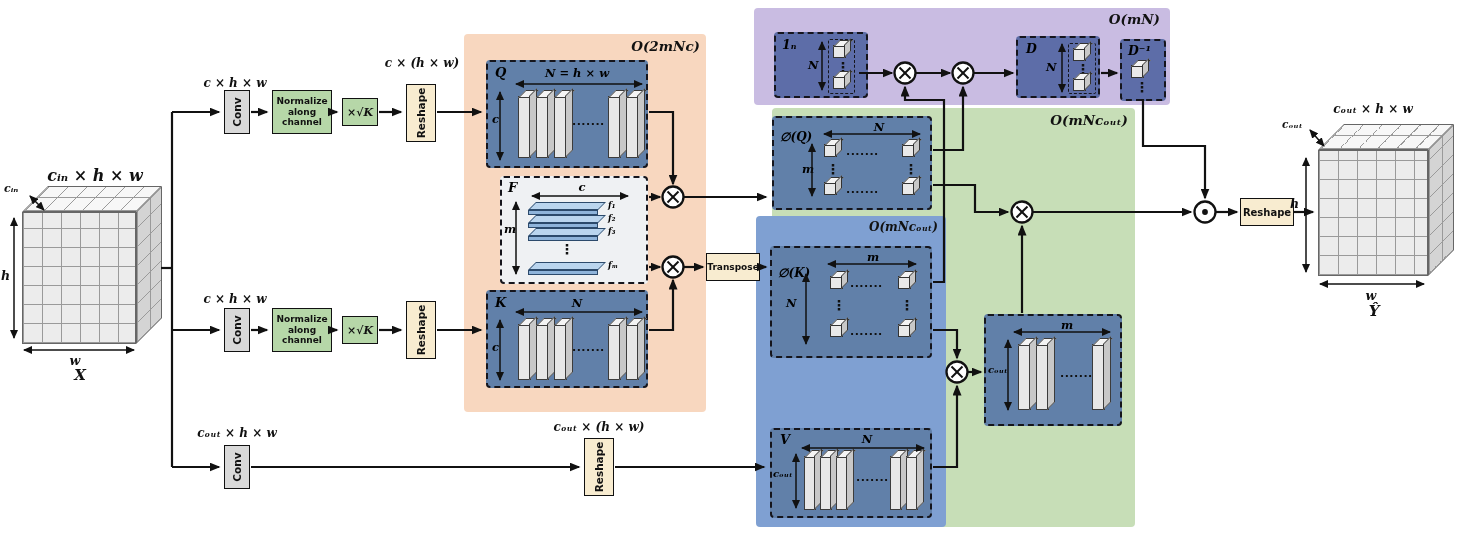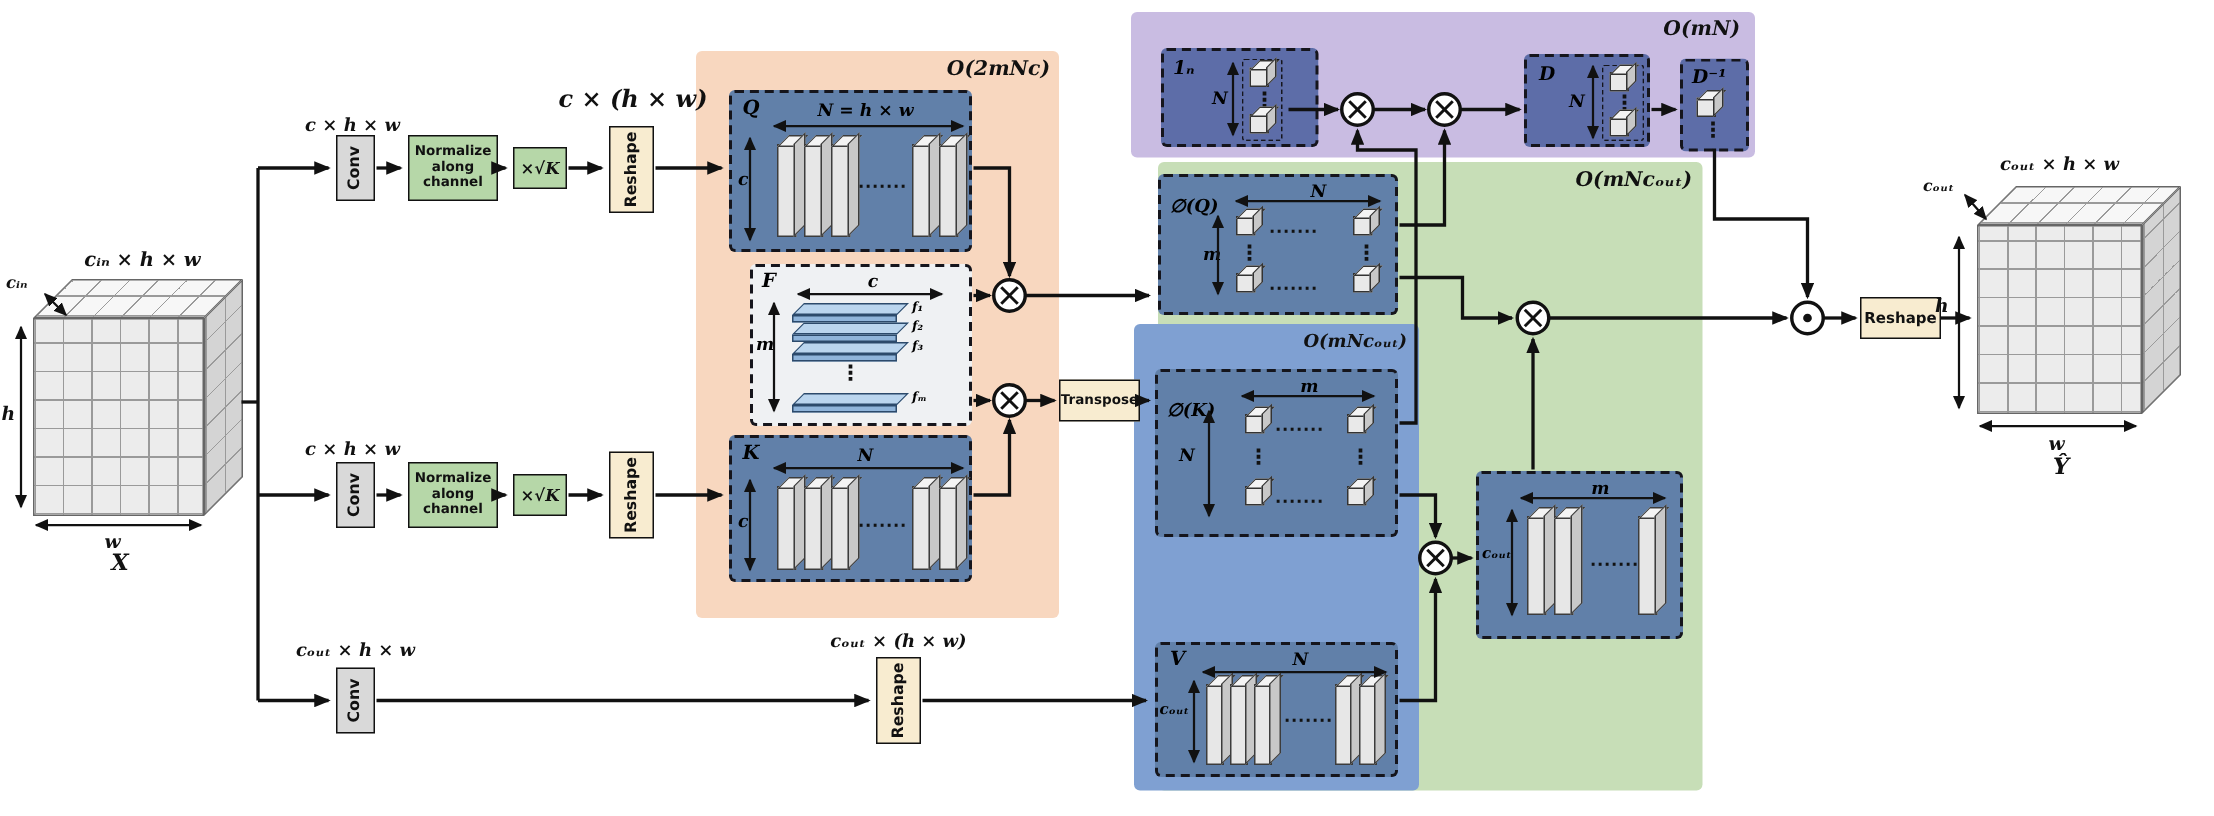--- a/index.html
+++ b/index.html
@@ -60,21 +60,21 @@
 
   <div class="region orange" style="left:464px;top:34px;width:242px;height:378px"></div>
   <div class="region purple" style="left:754px;top:8px;width:416px;height:97px"></div>
   <div class="region green" style="left:772px;top:108px;width:363px;height:419px"></div>
   <div class="region blue" style="left:756px;top:216px;width:190px;height:311px"></div>
   <div class="rlabel" style="left:560px;top:38px;width:140px">O(2mNc)</div>
   <div class="rlabel" style="left:1020px;top:11px;width:140px">O(mN)</div>
   <div class="rlabel" style="left:1000px;top:112px;width:128px">O(mNcₒᵤₜ)</div>
   <div class="rlabel" style="left:808px;top:220px;width:130px;font-size:12px">O(mNcₒᵤₜ)</div>
 
-  <div class="lbl ctr" style="left:30px;top:166px;width:130px;font-size:13px">cᵢₙ × h × w</div>
+  <div class="lbl ctr" style="left:30px;top:166px;width:130px;font-size:16px">cᵢₙ × h × w</div>
   <div class="cube3d" style="left:22px;top:186px;width:142px;height:160px">
     <div class="ctop" style="left:0;top:0;width:114px;height:26px"></div>
     <div class="cface" style="left:0;top:26px;width:114px;height:132px"></div>
     <div class="cside" style="left:114px;top:26px;width:26px;height:132px"></div>
   </div>
   <div class="lbl" style="left:4px;top:182px;font-size:11px">cᵢₙ</div>
   <div class="lbl" style="left:1px;top:268px;font-size:12.5px">h</div>
   <div class="lbl ctr" style="left:60px;top:353px;width:30px;font-size:12.5px">w</div>
   <div class="lbl ctr" style="left:60px;top:366px;width:40px;font-size:15px">X</div>
 
@@ -84,21 +84,21 @@
     </div>
   <div class="box green2" style="left:272px;top:90px;width:60px;height:44px;font-size:9px;line-height:1.2;padding:1px">
       <span>Normalize along channel</span>
     </div>
   <div class="box green2" style="left:342px;top:98px;width:36px;height:28px;font-family:'DejaVu Serif',serif;font-style:italic;font-size:11px">
       <span>×√K</span>
     </div>
   <div class="box cream" style="left:406px;top:84px;width:30px;height:58px">
       <span class="vt">Reshape</span>
     </div>
-  <div class="lbl ctr" style="left:372px;top:56px;width:100px;font-size:16px">c × (h × w)</div>
+  <div class="lbl ctr" style="left:372px;top:56px;width:100px;font-size:12px">c × (h × w)</div>
 
   <div class="lbl ctr" style="left:192px;top:292px;width:86px;font-size:12px">c × h × w</div>
   <div class="box gray" style="left:224px;top:308px;width:26px;height:44px">
       <span class="vt">Conv</span>
     </div>
   <div class="box green2" style="left:272px;top:308px;width:60px;height:44px;font-size:9px;line-height:1.2;padding:1px">
       <span>Normalize along channel</span>
     </div>
   <div class="box green2" style="left:342px;top:316px;width:36px;height:28px;font-family:'DejaVu Serif',serif;font-style:italic;font-size:11px">
       <span>×√K</span>
@@ -164,21 +164,21 @@
     <div class="slab" style="left:66px;top:32px;width:13px;height:56px"></div>
     <span class="dots" style="left:84px;top:52px">·······</span>
     <div class="slab" style="left:120px;top:32px;width:13px;height:56px"></div>
     <div class="slab" style="left:138px;top:32px;width:13px;height:56px"></div>
   </div>
 
   <div class="box cream" style="left:706px;top:253px;width:54px;height:28px;font-size:9px">
       <span>Transpose</span>
     </div>
 
-  <div class="dashblock slate2" style="left:774px;top:32px;width:105px;height:66px">
+  <div class="dashblock slate2" style="left:774px;top:32px;width:94px;height:66px">
     <span class="blklbl" style="left:6px;top:3px;font-size:12.5px">1ₙ</span>
     <span class="dimlbl" style="left:32px;top:24px">N</span>
     <div class="inner-dash" style="left:52px;top:5px;width:27px;height:55px"></div>
     <div class="mc" style="left:57px;top:11px"></div>
     <span class="vdots" style="left:60px;top:26px">⋮</span>
     <div class="mc" style="left:57px;top:42px"></div>
   </div>
   <div class="dashblock slate2" style="left:1016px;top:36px;width:84px;height:62px">
     <span class="blklbl" style="left:8px;top:3px;font-size:12.5px">D</span>
     <span class="dimlbl" style="left:28px;top:22px">N</span>

